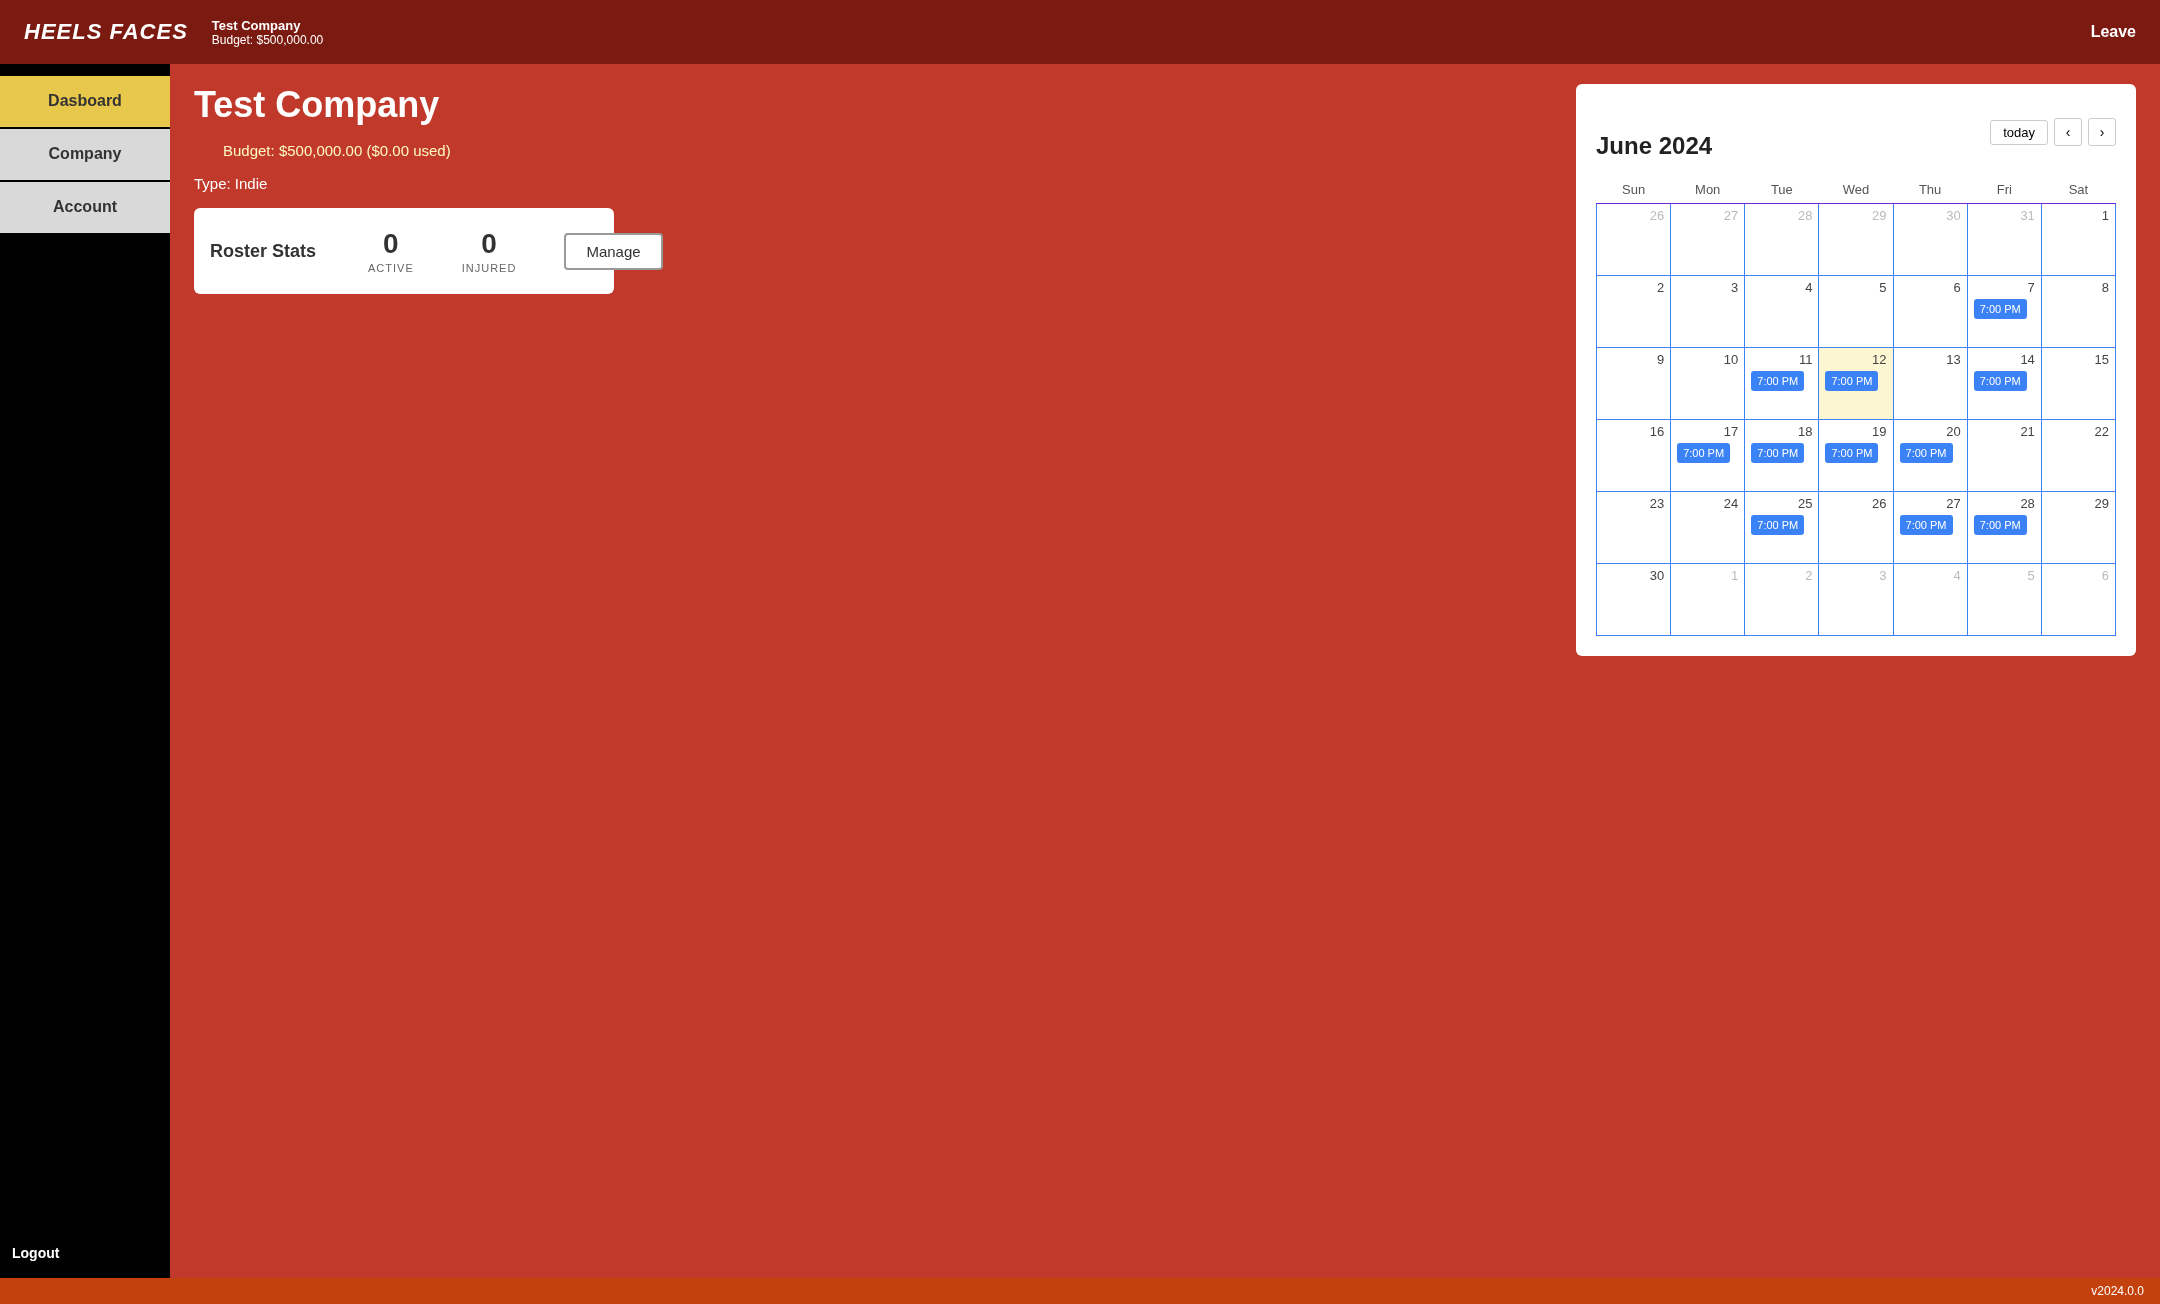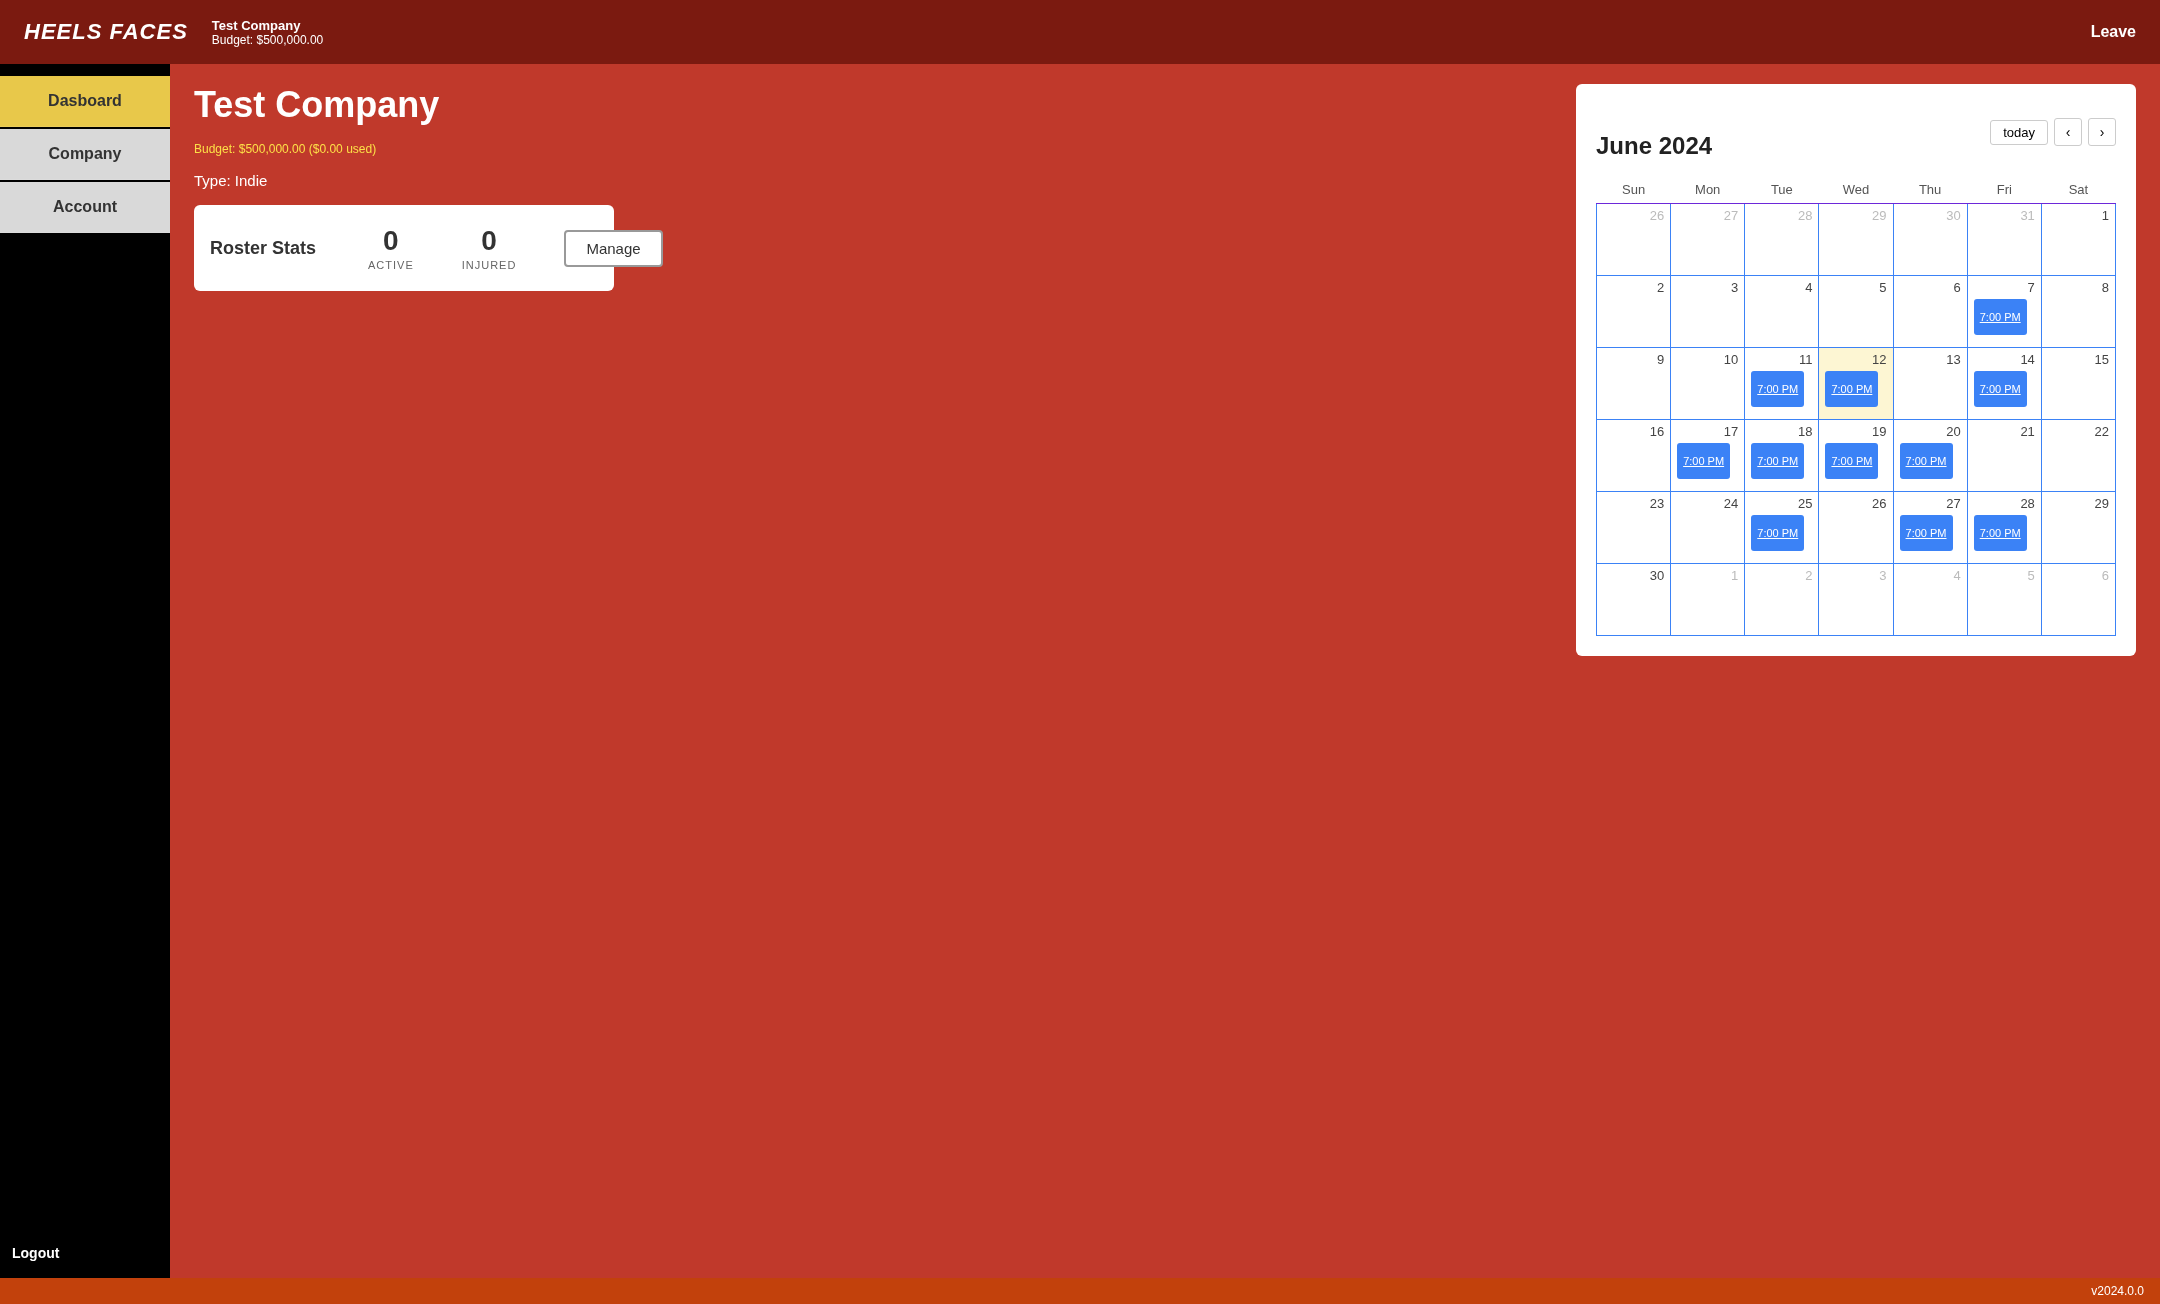--- a/index.html
+++ b/index.html
@@ -107,22 +107,23 @@
       flex-direction: column;
       gap: 16px;
     }
 
     #company-title {
       font-size: 36px;
       font-weight: bold;
       color: white;
     }
     #company-budget {
-      font-size: 12px;
-      color: #fde047;
+      font-size: 15px;
+      color: #fef9c3;
+      margin-left: 29px;
     }
     #company-type {
       font-size: 15px;
       color: white;
     }
 
     
     #roster-card {
       background: white;
       border-radius: 6px;
@@ -240,24 +241,23 @@
       font-size: 13px;
     }
     .day-num.other-month {
       color: #bbb;
     }
     .event-pill {
       background-color: #3b82f6;
       color: white;
       font-size: 11px;
       border-radius: 3px;
-      padding: 12px 6px;
+      padding: 4px 6px;
       margin-top: 4px;
       display: inline-block;
-      text-decoration: underline;
     }
     .today-cell {
       background-color: #fdf6d3;
     }
 
     
     #footer {
       background-color: #c2410c;
       padding: 6px 16px;
       text-align: right;

